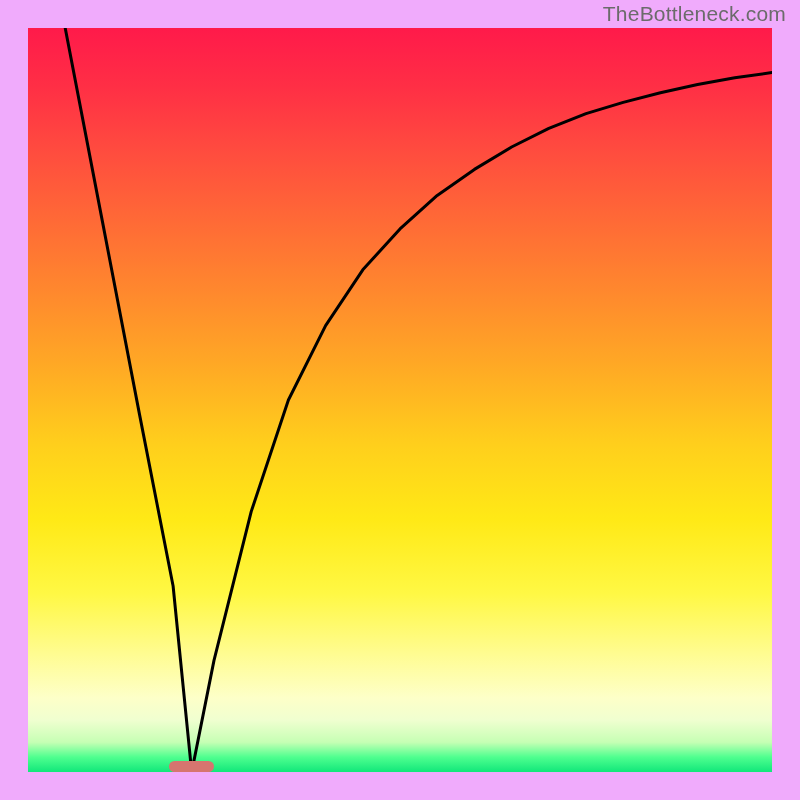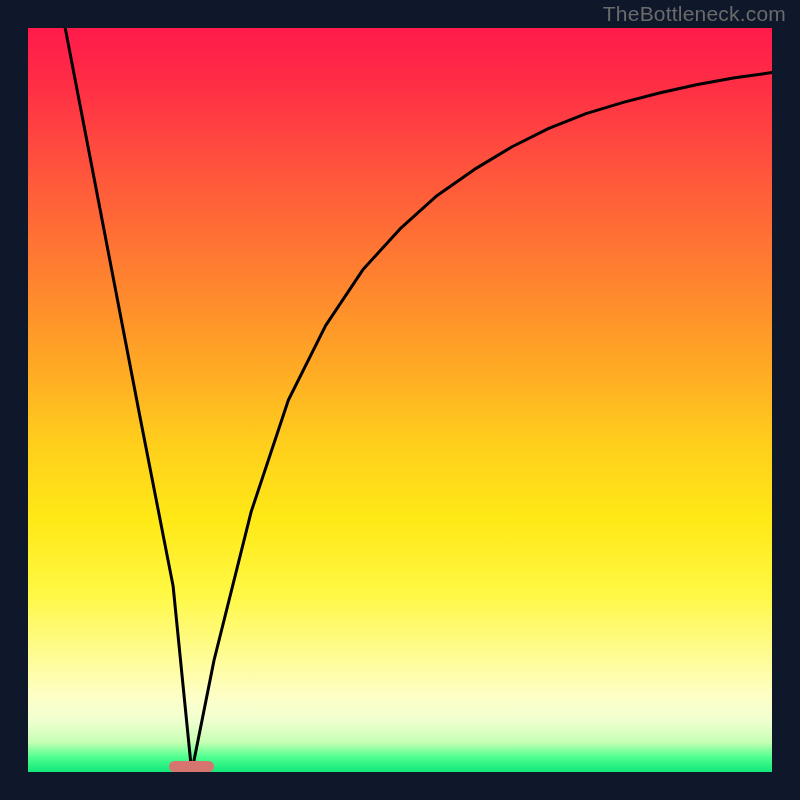--- a/index.html
+++ b/index.html
@@ -8,21 +8,21 @@
     width: 800px;
     height: 800px;
     background: #000;
     overflow: hidden;
     font-family: Arial, Helvetica, sans-serif;
   }
   .frame {
     position: relative;
     width: 800px;
     height: 800px;
-    background: #0f172a;
+    background: #f0abfc;
   }
   .plot-area {
     position: absolute;
     left: 28px;
     top: 28px;
     width: 744px;
     height: 744px;
     overflow: hidden;
   }
   .gradient {

